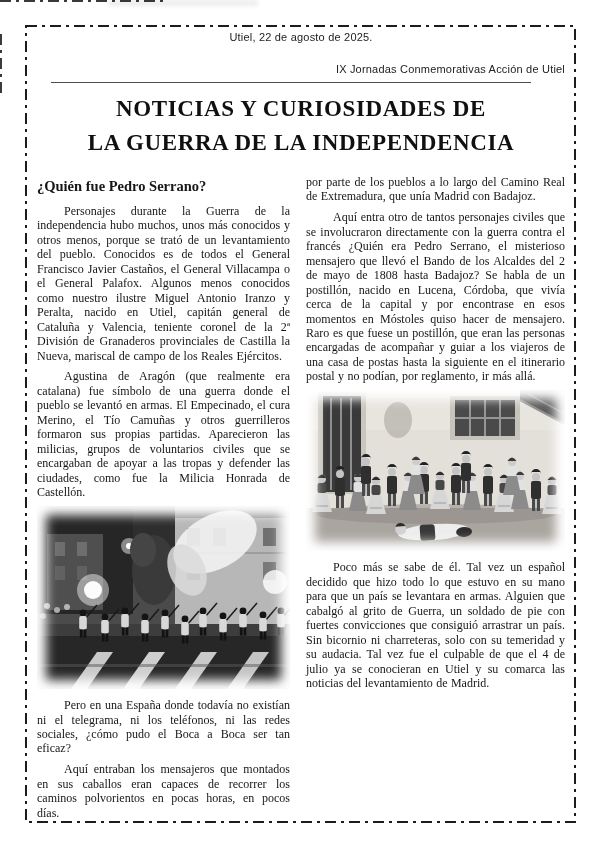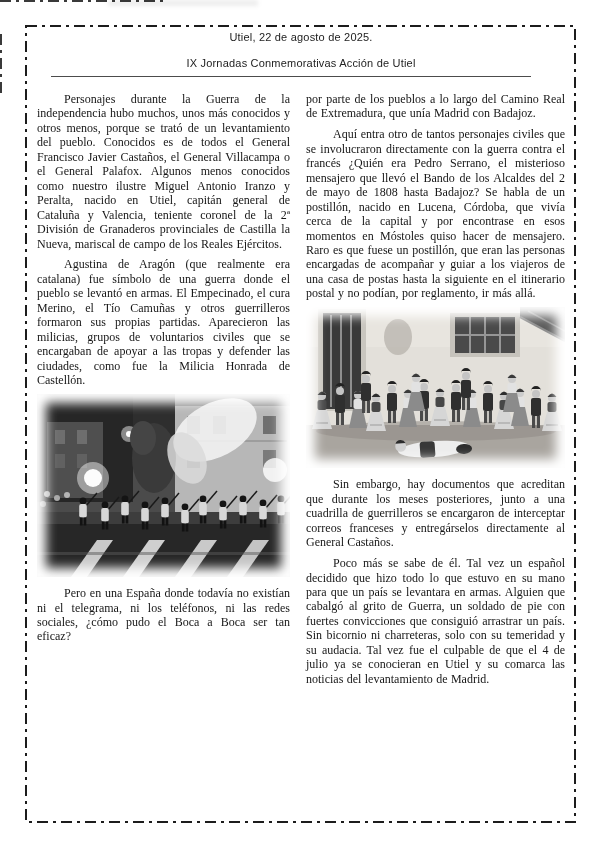--- a/index.html
+++ b/index.html
@@ -18,21 +18,21 @@
   .artifact-left {
     position:absolute; top:34px; left:0; width:2px; height:62px;
     background:repeating-linear-gradient(180deg,#3a3a3a 0 11px,transparent 11px 16px,#3a3a3a 16px 19px,transparent 19px 24px);
   }
 
   .content { position:absolute; left:37px; top:31px; width:528px; }
   .date-line, .event-line {
     font-family:"Liberation Sans", sans-serif; font-size:11px;
     text-align:center; color:#222; letter-spacing:.2px;
   }
-  .event-line { margin-top:14px; }
+  .event-line { margin-top:20px;text-align:right; }
   .rule { border:none; border-top:1px solid #4c4c4c; width:480px; margin:7px 0 0 14px; }
   .title { margin:9px 0 0; text-align:center; font-weight:bold; font-size:23px; line-height:34px; letter-spacing:.6px; color:#101010; }
   .title span { display:block; }
 
   .columns { display:flex; gap:16px; margin-top:15px; }
   .col-left  { width:253px; }
   .col-right { width:259px; }
 
   .section-heading { font-size:14.5px; font-weight:bold; margin:3px 0 9px; }
   p.body {
@@ -59,24 +59,29 @@
   <div class="artifact-top"></div>
   <div class="artifact-smudge"></div>
   <div class="artifact-left"></div>
 
   <div class="content">
 
     <div class="date-line">Utiel, 22 de agosto de 2025.</div>
     <div class="event-line">IX Jornadas Conmemorativas Acción de Utiel</div>
     <hr class="rule">
 
+    <h1 class="title">
+      <span>NOTICIAS Y CURIOSIDADES DE</span>
+      <span>LA GUERRA DE LA INDEPENDENCIA</span>
+    </h1>
 
     <div class="columns">
 
       <div class="col-left">
+        <h2 class="section-heading">¿Quién fue Pedro Serrano?</h2>
         <p class="body">Personajes durante la Guerra de la independencia hubo muchos, unos más conocidos y otros menos, porque se trató de un levantamiento del pueblo. Conocidos es de todos el General Francisco Javier Castaños, el General Villacampa o el General Palafox. Algunos menos conocidos como nuestro ilustre Miguel Antonio Iranzo y Peralta, nacido en Utiel, capitán general de Cataluña y Valencia, teniente coronel de la 2ª División de Granaderos provinciales de Castilla la Nueva, mariscal de campo de los Reales Ejércitos.</p>
         <p class="body">Agustina de Aragón (que realmente era catalana) fue símbolo de una guerra donde el pueblo se levantó en armas. El Empecinado, el cura Merino, el Tío Camuñas y otros guerrilleros formaron sus propias partidas. Aparecieron las milicias, grupos de voluntarios civiles que se encargaban de apoyar a las tropas y defender las ciudades, como fue la Milicia Honrada de Castellón.</p>
 
         <figure class="photo" role="img" aria-label="Fotografía en blanco y negro: recreación nocturna, soldados de época disparando mosquetes en una calle con paso de cebra">
           <svg viewBox="0 0 253 183">
             <defs>
               <g id="sold">
                 <line x1="2" y1="-17" x2="14" y2="-31" stroke="#1a1a1a" stroke-width="1.5"></line>
                 <circle cx="0" cy="-23" r="3.4" fill="#141414"></circle>
                 <rect x="-3.8" y="-20" width="7.6" height="13.5" rx="2" fill="#d8d8d8"></rect>
@@ -128,20 +133,21 @@
             <use href="#sold" xlink:href="#sold" x="244" y="128"></use>
             <path d="M34 183 L60 146 L76 146 L50 183 Z" fill="#c9c9c9"></path>
             <path d="M86 183 L112 146 L128 146 L102 183 Z" fill="#cfcfcf"></path>
             <path d="M138 183 L164 146 L180 146 L154 183 Z" fill="#c9c9c9"></path>
             <path d="M190 183 L216 146 L232 146 L206 183 Z" fill="#c4c4c4"></path>
             <rect x="0" y="158" width="253" height="3" fill="#5a5a5a" opacity="0.5"></rect>
           </svg>
         </figure>
 
         <p class="body">Pero en una España donde todavía no existían ni el telegrama, ni los teléfonos, ni las redes sociales, ¿cómo pudo el Boca a Boca ser tan eficaz?</p>
+        <p class="body">Aquí entraban los mensajeros que montados en sus caballos eran capaces de recorrer los caminos polvorientos en pocas horas, en pocos días.</p>
       </div>
 
       <div class="col-right">
         <p class="body no-indent">por parte de los pueblos a lo largo del Camino Real de Extremadura, que unía Madrid con Badajoz.</p>
         <p class="body">Aquí entra otro de tantos personajes civiles que se involucraron directamente con la guerra contra el francés ¿Quién era Pedro Serrano, el misterioso mensajero que llevó el Bando de los Alcaldes del 2 de mayo de 1808 hasta Badajoz? Se habla de un postillón, nacido en Lucena, Córdoba, que vivía cerca de la capital y por encontrase en esos momentos en Móstoles quiso hacer de mensajero. Raro es que fuese un postillón, que eran las personas encargadas de acompañar y guiar a los viajeros de una casa de postas hasta la siguiente en el itinerario postal y no podían, por reglamento, ir más allá.</p>
 
         <figure class="photo" role="img" aria-label="Fotografía en blanco y negro: grupo de recreadores con trajes de 1808 posando ante una casa, un hombre tumbado en el suelo">
           <svg viewBox="0 0 259 161">
             <defs>
               <g id="pman">
@@ -206,19 +212,18 @@
             <g transform="translate(128,142) rotate(-4)">
               <ellipse cx="0" cy="0" rx="36" ry="8" fill="#ededed"></ellipse>
               <rect x="-14" y="-8" width="15" height="16" rx="3" fill="#383838"></rect>
               <circle cx="-33" cy="-5" r="5.5" fill="#d2d2d2"></circle>
               <path d="M-38 -8 A5.5 5.5 0 0 1 -28 -8 Z" fill="#2c2c2c"></path>
               <ellipse cx="30" cy="2" rx="8" ry="5" fill="#2e2e2e"></ellipse>
             </g>
           </svg>
         </figure>
 
-        <p class="body">Sin embargo, hay documentos que acreditan que durante los meses posteriores, junto a una cuadrilla de guerrilleros se encargaron de interceptar correos franceses y entregárselos directamente al General Castaños.</p>
         <p class="body">Poco más se sabe de él. Tal vez un español decidido que hizo todo lo que estuvo en su mano para que un país se levantara en armas. Alguien que cabalgó al grito de Guerra, un soldado de pie con fuertes convicciones que consiguió arrastrar un país. Sin bicornio ni charreteras, solo con su temeridad y su audacia. Tal vez fue el culpable de que el 4 de julio ya se conocieran en Utiel y su comarca las noticias del levantamiento de Madrid.</p>
       </div>
 
     </div>
   </div>
 </div>
 
 </body></html>

